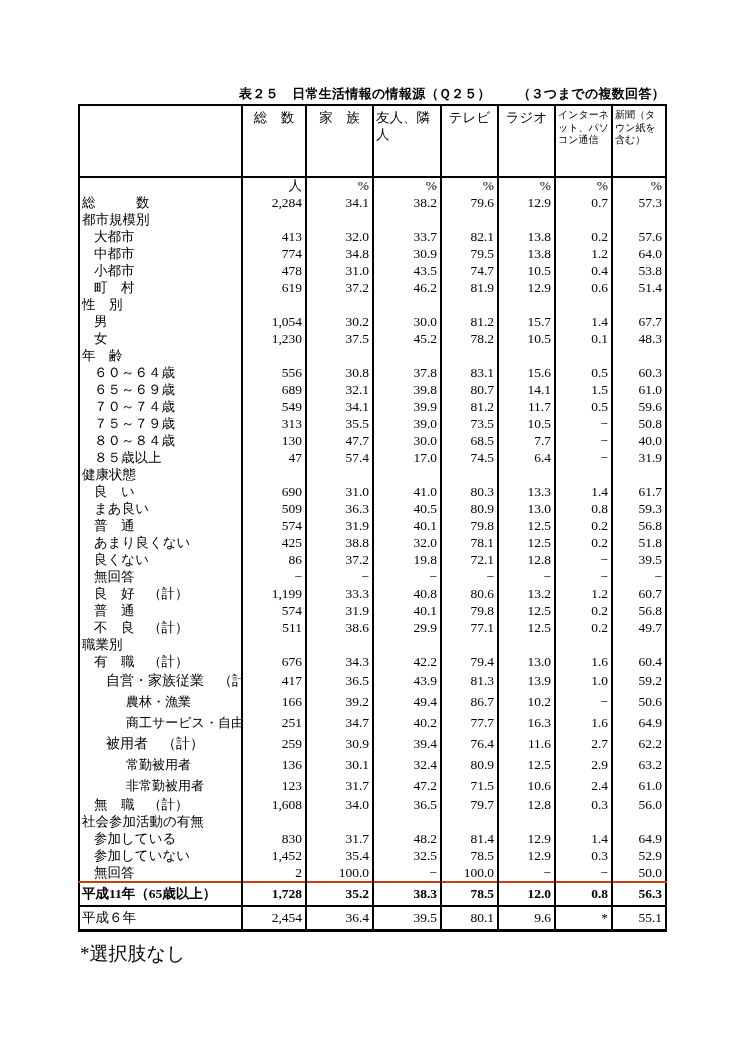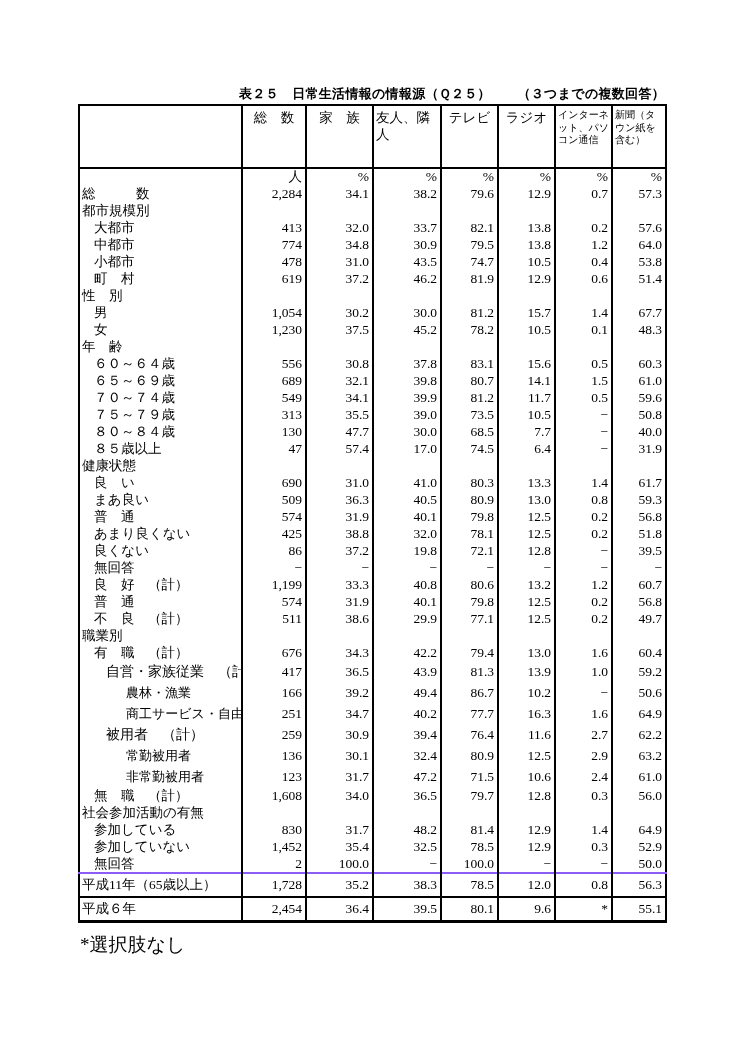--- a/index.html
+++ b/index.html
@@ -20,32 +20,32 @@
   }
   th,td{padding:0;margin:0;overflow:hidden;}
   th + th, td + td{border-left:2px solid #000;}
   thead th{
     border-bottom:2px solid #000;font-weight:normal;
     vertical-align:top;height:54px;font-size:13.5px;line-height:17px;
     word-break:break-all;
   }
   thead th.cntr{text-align:center;padding-top:3px;}
   thead th.wrapL{text-align:left;padding:3px 1px 0 2px;}
-  thead th.smallhead{font-size:10px;line-height:12.5px;text-align:left;padding:3px 1px 4px 2px;}
+  thead th.smallhead{font-size:10px;line-height:12.5px;text-align:left;padding:3px 1px 13px 2px;}
   td.lbl{text-align:left;font-size:13.5px;white-space:pre;}
   td.num{text-align:right;padding-right:3px;font-size:13.5px;font-variant-numeric:tabular-nums;}
   tr.units td{height:16px;line-height:16px;vertical-align:bottom;}
   tr.lvl0 td, tr.lvl1 td, tr.section td{height:17px;line-height:17px;vertical-align:middle;}
   tr.sub td, tr.subsub td{height:21px;line-height:21px;vertical-align:middle;}
   tr.lvl0 td.lbl{padding-left:2px;}
   tr.section td.lbl{padding-left:2px;margin-top:36px;}
   tr.lvl1 td.lbl{padding-left:14px;margin-top:28px;}
   tr.sub td.lbl{padding-left:26px;font-size:14px;}
   tr.subsub td.lbl{padding-left:46px;font-size:13px;}
-  tr.footer1 td{border-top:2px solid #8b5cf6;height:22px;line-height:22px;vertical-align:middle;}
+  tr.footer1 td{border-top:2px solid #c2410c;height:22px;line-height:22px;vertical-align:middle;font-weight:bold;}
   tr.footer2 td{border-top:2px solid #000;height:22px;line-height:22px;vertical-align:middle;}
   tr.footer1 td.lbl, tr.footer2 td.lbl{padding-left:2px;}
   .footnote{margin-top:9px;margin-left:2px;font-size:19px;}
 </style>
 </head>
 <body>
 
 <div class="page">
 
   <div class="title">表２５　日常生活情報の情報源（Ｑ２５）　　（３つまでの複数回答）</div>

